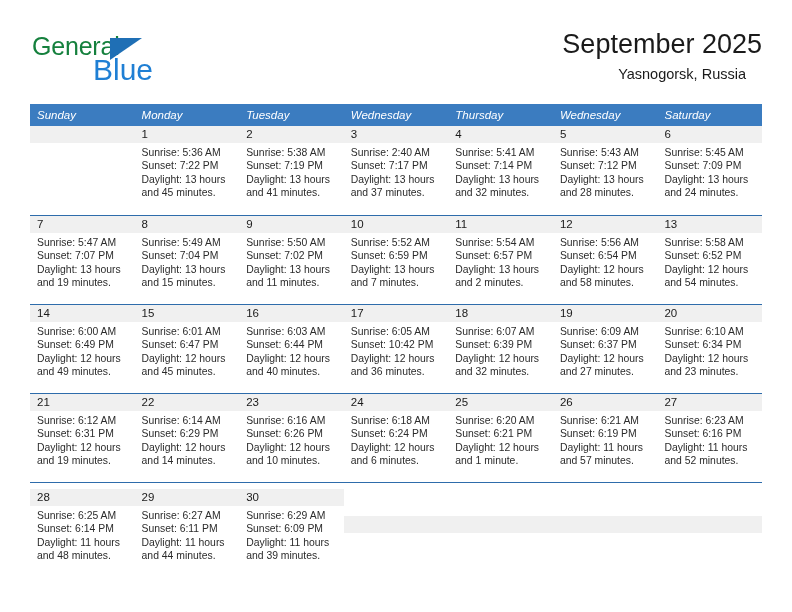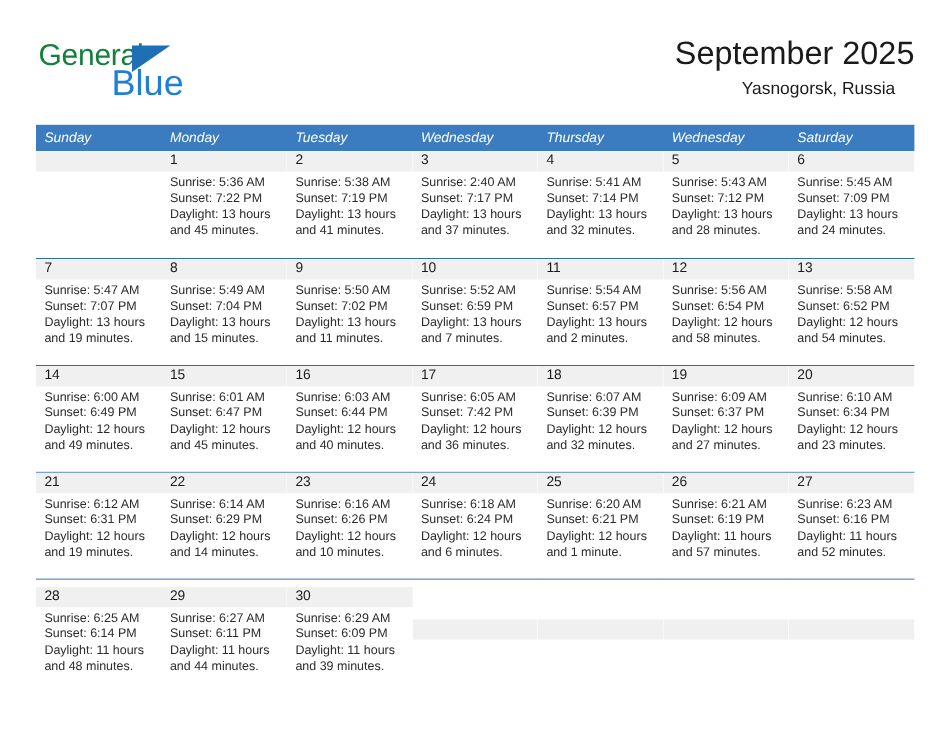--- a/index.html
+++ b/index.html
@@ -370,21 +370,21 @@
               <div class="day-line">Daylight: 12 hours</div>
               <div class="day-line">and 40 minutes.</div>
             </div>
           </div>
           <div class="day">
             <div class="day-num-band">
               <div class="day-num">17</div>
             </div>
             <div class="day-body">
               <div class="day-line">Sunrise: 6:05 AM</div>
-              <div class="day-line">Sunset: 7:42 PM</div>
+              <div class="day-line">Sunset: 10:42 PM</div>
               <div class="day-line">Daylight: 12 hours</div>
               <div class="day-line">and 36 minutes.</div>
             </div>
           </div>
           <div class="day">
             <div class="day-num-band">
               <div class="day-num">18</div>
             </div>
             <div class="day-body">
               <div class="day-line">Sunrise: 6:07 AM</div>

